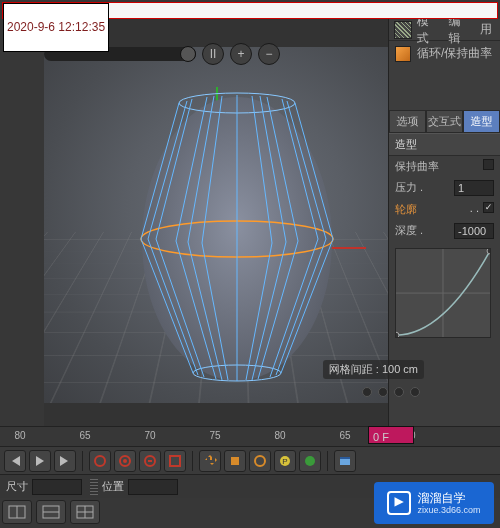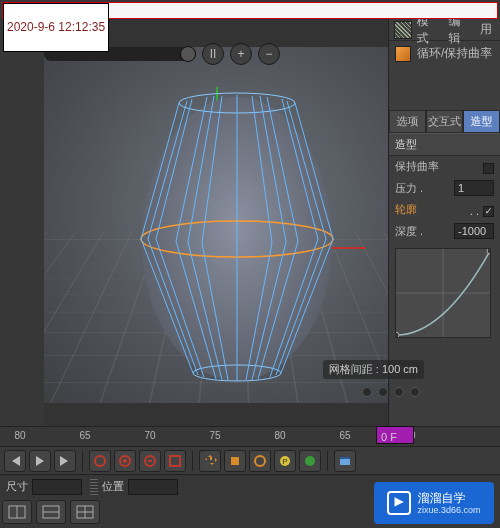--- a/index.html
+++ b/index.html
@@ -32,31 +32,31 @@
   .attr-panel { position: absolute; top: 19px; right: 0; width: 112px; height: 407px; background: #3d3d3d; border-left: 1px solid #222; color: #bdbdbd; font-size: 12px; }
   .attr-top { display:flex; align-items:center; height: 22px; border-bottom: 1px solid #2a2a2a; }
   .hatch { width: 18px; height: 18px; margin: 2px 5px; background: repeating-linear-gradient(45deg,#9a8,#9a8 1px,#444 1px,#444 3px); border:1px solid #222;}
   .attr-top span { margin-right: 8px; cursor:default;}
   .tool-row { display: flex; align-items: center; padding: 4px 6px; gap: 6px; }
   .cube-ico { width: 16px; height: 16px; background: linear-gradient(135deg,#f5a144,#c36a18); border:1px solid #222;}
   .tabs { display: flex; }
   .tab { flex: 1; text-align: center; font-size: 11px; padding: 3px 0; background: #484848; border: 1px solid #2a2a2a; cursor:pointer;margin-top:44px;}
   .tab.active { background: #5c7fbf; color: #fff; }
   .section-hdr { padding: 3px 6px; background: #454545; color: #ddd; font-size: 11px; border-top:1px solid #555; border-bottom:1px solid #2b2b2b;}
-  .prop { display: flex; align-items: flex-end; padding: 3px 6px; gap: 4px; font-size: 11px; }
+  .prop { display: flex; align-items: flex-start; padding: 3px 6px; gap: 4px; font-size: 11px; }
   .prop .lbl { flex: 1; white-space: nowrap; overflow: hidden; }
   .prop input[type=text] { width: 40px; background: #2b2b2b; border: 1px solid #1a1a1a; color: #ccc; font-size: 11px; padding: 1px 3px; }
   .chk { width: 11px; height: 11px; background: #2b2b2b; border: 1px solid #1a1a1a; display:inline-block;}
   .chk.on::after { content:"✓"; font-size:9px; color:#ddd; display:block; line-height:9px; text-align:center;}
   .curve { margin: 6px 4px 0 6px; width: 96px; height: 90px; background: #4a4a4a; border: 1px solid #282828; position: relative; }
   .curve svg { position:absolute; inset:0; }
   .timeline { position: absolute; top: 426px; left: 0; right: 0; height: 20px; background: #373737; border-top: 1px solid #222; }
   .ticks { position: relative; height: 100%; }
   .tick { position: absolute; top: 3px; color: #b4b4b4; font-size: 10px; transform: translateX(-50%); }
-  .frame-field { position:absolute; right:86px; top:426px; width:38px; height:18px; background:#a21caf; border:1px solid #111;}
+  .frame-field { position:absolute; right:86px; top:426px; width:46px; height:18px; background:#be185d; border:1px solid #111;}
   .frame-field span { color:#ccc; font-size:11px; padding:2px 4px;}
   .toolbar { position: absolute; top: 446px; left: 0; right: 0; height: 28px; background: #3a3a3a; border-top: 1px solid #222; display: flex; align-items: center; padding: 2px 4px; gap: 3px; }
   .tb-btn { width: 22px; height: 22px; background: #444; border: 1px solid #222; border-radius: 3px; display: flex; align-items: center; justify-content: center; cursor:pointer;}
   .tb-btn svg { width: 14px; height: 14px; }
   .tb-sep { width: 1px; height: 20px; background: #222; margin: 0 3px; }
   .red-circ { stroke:#c0392b; fill:none; stroke-width:2;}
   .grn { fill:#3a9a3a;}
   .orng { fill:#d88b2a;}
   .ylw { fill:#d8c23a;}
   .coord-bar { position: absolute; top: 474px; left: 0; right: 0; height: 24px; background: #363636; border-top: 1px solid #222; display:flex; align-items:center; gap:8px; padding:0 6px;}

